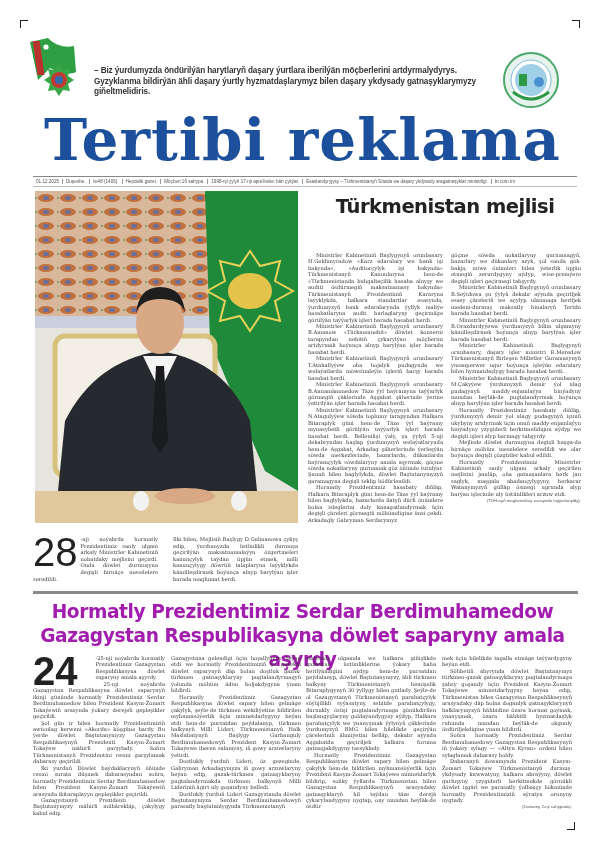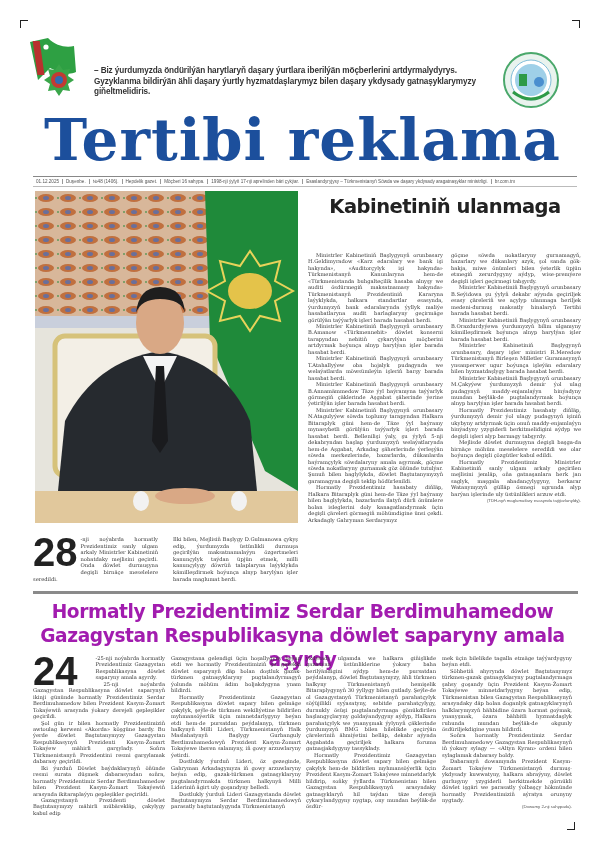--- a/index.html
+++ b/index.html
@@ -27,21 +27,21 @@
                font-family: "Liberation Sans", sans-serif; font-size: 4.6px; color: #555;
                display: flex; align-items: center; white-space: nowrap; overflow: hidden; }
     .infobar span { padding: 0 3px; border-right: 0.5px solid #999; }
     .infobar span:last-child { border-right: none; }
 
     
     .photo { position: absolute; left: 35px; top: 191px; width: 263px; height: 332px; overflow: hidden;
              background: linear-gradient(180deg, #c8a587 0%, #b98d6c 40%, #dcd4c7 55%, #e6e0d3 100%); }
 
     .lead-block { position: absolute; left: 33px; top: 536px; width: 265px; }
-    .bignum { float: left; font-family: "Liberation Sans", sans-serif; font-weight: bold;
+    .bignum { float: left; font-family: "Liberation Sans", sans-serif; font-weight: normal;
               font-size: 40px; line-height: 34px; color: #222; margin-right: 3px; margin-top: -1px; }
     .lead-text { font-size: 5.2px; line-height: 6.6px; color: #333; text-align: justify; }
     .lead-col1 { position: absolute; left: 0; top: 0; width: 125px; }
     .lead-col2 { position: absolute; left: 140px; top: 0; width: 125px; }
 
     .top-head { position: absolute; left: 300px; top: 195px; width: 290px; text-align: center;
                 font-family: "DejaVu Sans", sans-serif; font-weight: bold; font-size: 19.5px;
                 line-height: 24px; color: #222; letter-spacing: -0.5px; }
 
     .col { position: absolute; font-size: 5.2px; line-height: 6.45px; color: #333; text-align: justify; }
@@ -139,21 +139,21 @@
 
 <div class="lead-block">
   <div class="lead-col1 lead-text">
     <span class="bignum">28</span>
     <span>-nji noýabrda hormatly Prezidentimiz sanly ulgam arkaly Ministrler Kabinetiniň nobatdaky mejlisini geçirdi. Onda döwlet durmuşyna degişli birnäçe meselelere seredildi.</span>
   </div>
   <div class="lead-col2 lead-text">Ilki bilen, Mejlisiň Başlygy D.Gulmanowa çykyş edip, ýurdumyzda üstünlikli durmuşa geçirilýän maksatnamalaýyn özgertmeleri kanunçylyk taýdan üpjün etmek, milli kanunçylygy döwrüň talaplaryna laýyklykda kämilleşdirmek boýunça alnyp barylýan işler barada maglumat berdi.</div>
 </div>
 
 <div class="top-head">
-  <div>Kabinetiniň ulanmaga</div>
+  <div>Türkmenistan mejlisi</div>
 </div>
 
 <div class="col" style="left:308px; top:252px; width:135px;">
   <p>Ministrler Kabinetiniň Başlygynyň orunbasary H.Geldimyradow «Karz edaralary we bank işi hakynda», «Auditorçylyk işi hakynda» Türkmenistanyň Kanunlaryna hem-de «Türkmenistanda buhgalteçilik hasaba alnyşy we auditi ösdürmegiň maksatnamasy hakynda» Türkmenistanyň Prezidentiniň Kararyna laýyklykda, halkara standartlar esasynda, ýurdumyzyň bank edaralarynda ýyllyk maliýe hasabatlaryna audit barlaglaryny geçirmäge görülýän taýýarlyk işleri barada hasabat berdi.</p>
   <p>Ministrler Kabinetiniň Başlygynyň orunbasary B.Amanow «Türkmennebit» döwlet konserni tarapyndan nebitiň çykarylýan möçberini artdyrmak boýunça alnyp barylýan işler barada hasabat berdi.</p>
   <p>Ministrler Kabinetiniň Başlygynyň orunbasary T.Atahallyýew oba hojalyk pudagynda we welaýatlarda möwsümleýin işleriň barşy barada hasabat berdi.</p>
   <p>Ministrler Kabinetiniň Başlygynyň orunbasary B.Annamämmedow Täze ýyl baýramyna taýýarlyk görmegiň çäklerinde Aşgabat şäherinde ýerine ýetirilýän işler barada hasabat berdi.</p>
   <p>Ministrler Kabinetiniň Başlygynyň orunbasary N.Atagulyýew söwda toplumy tarapyndan Halkara Bitaraplyk güni hem-de Täze ýyl baýramy mynasybetli görülýän taýýarlyk işleri barada hasabat berdi. Bellenilişi ýaly, şu ýylyň 5-nji dekabryndan başlap ýurdumyzyň welaýatlarynda hem-de Aşgabat, Arkadag şäherlerinde ýerleşýän söwda merkezlerinde, bazarlarda, dükanlarda baýramçylyk söwdalaryny amala aşyrmak, göçme söwda nokatlaryny gurnamak göz öňünde tutulýar. Şunuň bilen baglylykda, döwlet Baştutanymyzyň garamagyna degişli teklip hödürlenildi.</p>
   <p>Hormatly Prezidentimiz hasabaty diňläp, Halkara Bitaraplyk güni hem-de Täze ýyl baýramy bilen baglylykda, bazarlarda ilatyň dürli önümlere bolan isleglerini doly kanagatlandyrmak üçin degişli çäreleri görmegiň möhümdigine ünsi çekdi. Arkadagly Gahryman Serdarymyz</p>
 </div>

